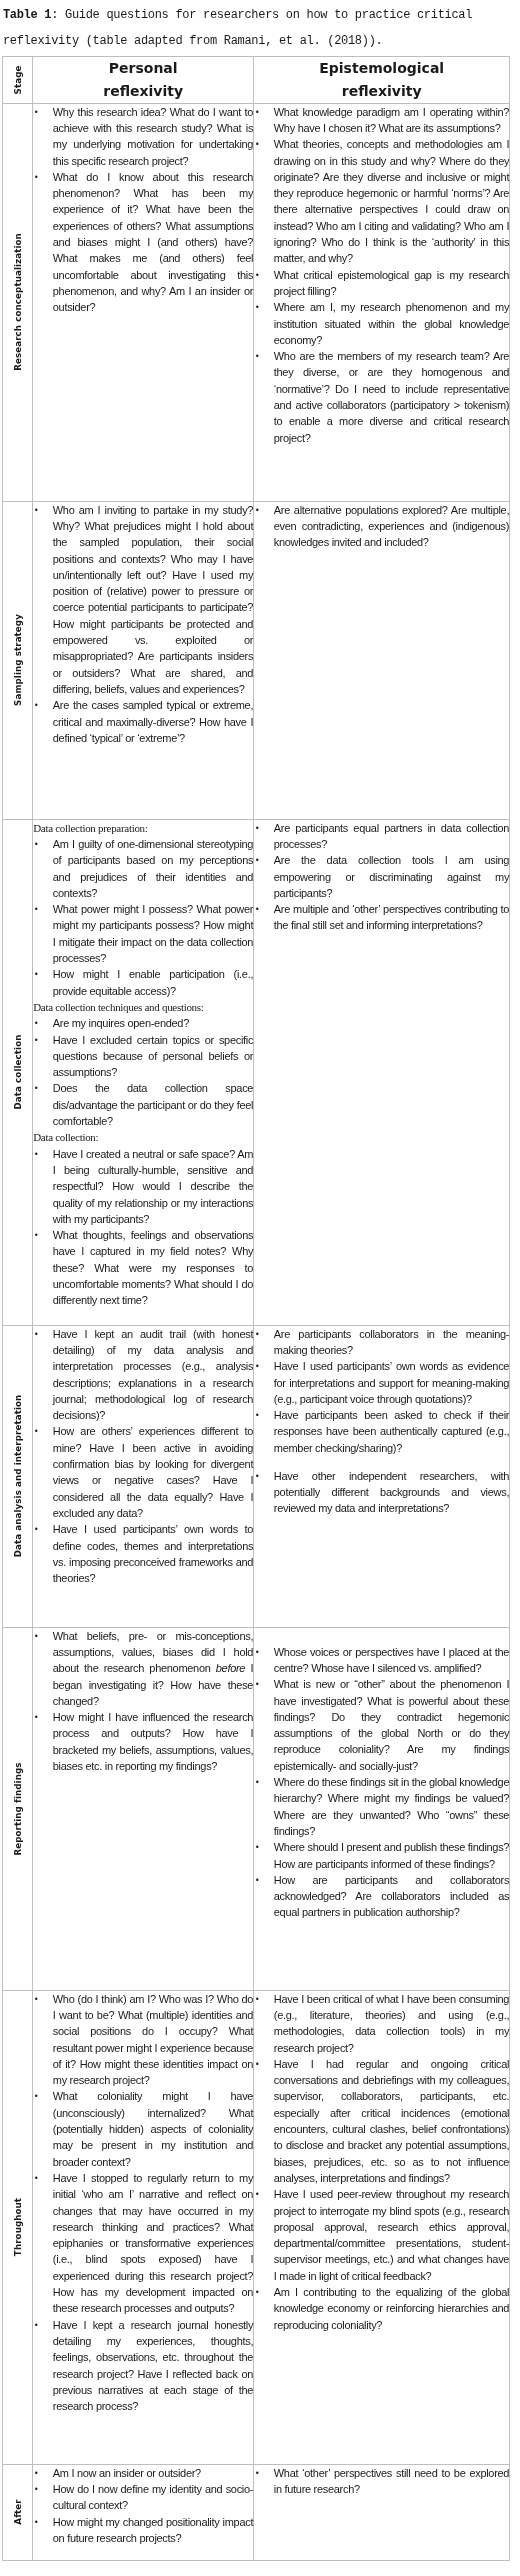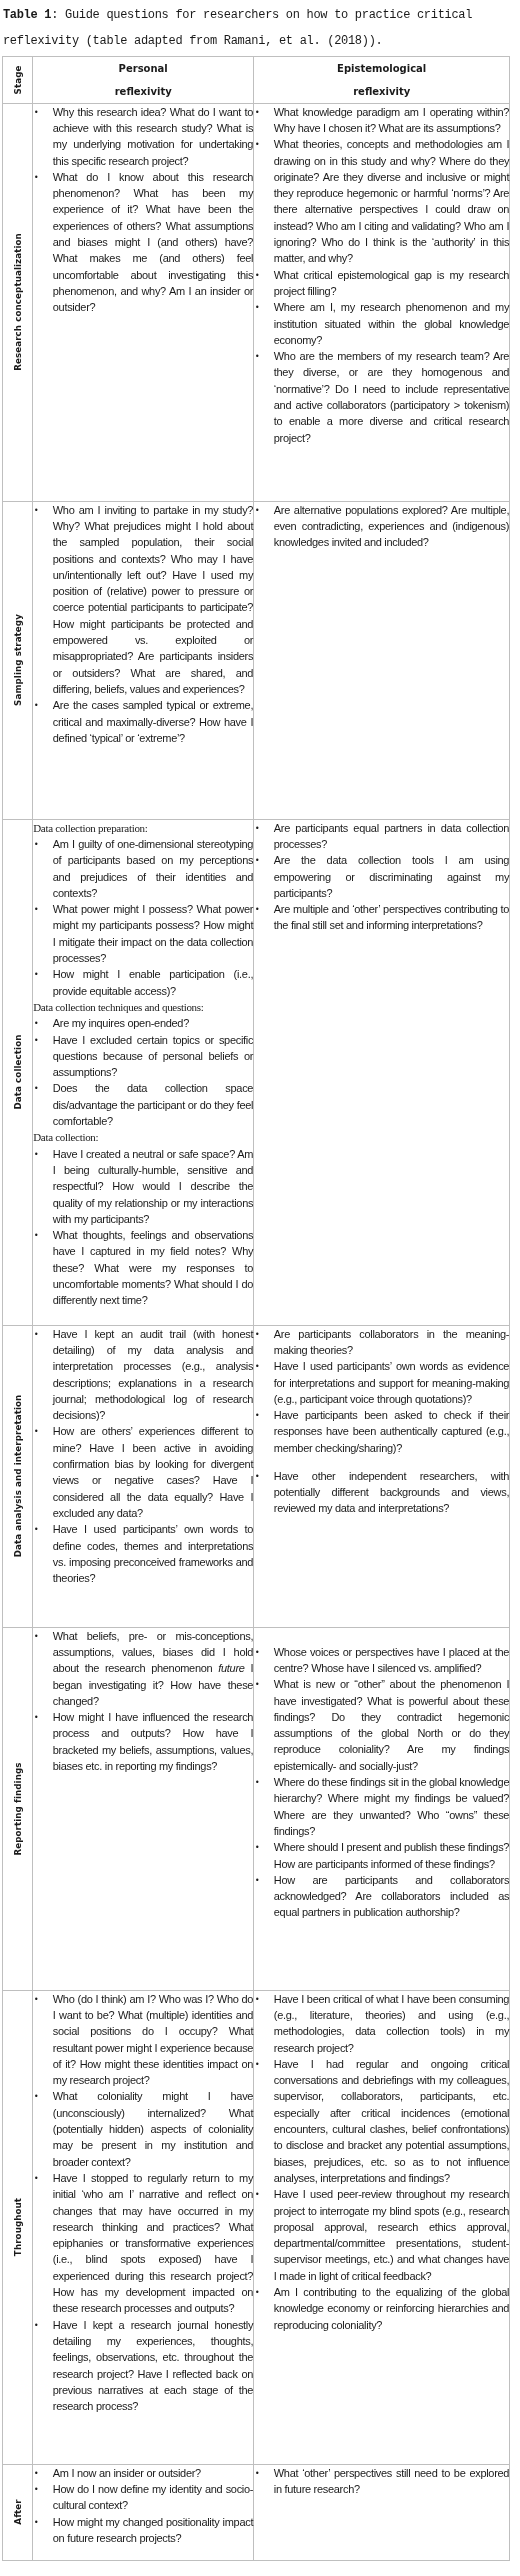--- a/index.html
+++ b/index.html
@@ -43,21 +43,21 @@
     transform: translate(-50%, -50%) rotate(-90deg);
     white-space: nowrap;
     font-family: "DejaVu Sans", sans-serif;
     font-weight: bold;
     font-size: 8.7px;
     letter-spacing: 0.1px;
   }
   th.col-head {
     font-family: "DejaVu Sans", sans-serif;
     font-weight: bold;
-    font-size: 10px;
+    font-size: 14px;
     line-height: 23px;
     text-align: center;
     height: 45px;
     padding-top: 1.5px;
   }
   th.col-head span { display: block; }
 
   .cell {
     font-family: "Liberation Sans", sans-serif;
     font-size: 11px;
@@ -205,21 +205,21 @@
             <li>Have other independent researchers, with potentially different backgrounds and views, reviewed my data and interpretations?</li>
           </ul>
         </td>
     </tr>
     <tr class="row" style="height:363px">
       <td class="stage-cell">
           <span class="vlabel">Reporting findings</span>
         </td>
       <td class="cell personal">
           <ul>
-            <li>What beliefs, pre- or mis-conceptions, assumptions, values, biases did I hold about the research phenomenon <em>future</em> I began investigating it? How have these changed?</li>
+            <li>What beliefs, pre- or mis-conceptions, assumptions, values, biases did I hold about the research phenomenon <em>before</em> I began investigating it? How have these changed?</li>
             <li>How might I have influenced the research process and outputs? How have I bracketed my beliefs, assumptions, values, biases etc. in reporting my findings?</li>
           </ul>
         </td>
       <td class="cell epist">
           <div class="topgap"></div>
           <ul>
             <li>Whose voices or perspectives have I placed at the centre? Whose have I silenced vs. amplified?</li>
             <li>What is new or “other” about the phenomenon I have investigated? What is powerful about these findings? Do they contradict hegemonic assumptions of the global North or do they reproduce coloniality? Are my findings epistemically- and socially-just?</li>
             <li>Where do these findings sit in the global knowledge hierarchy? Where might my findings be valued? Where are they unwanted? Who “owns” these findings?</li>
             <li>Where should I present and publish these findings? How are participants informed of these findings?</li>

